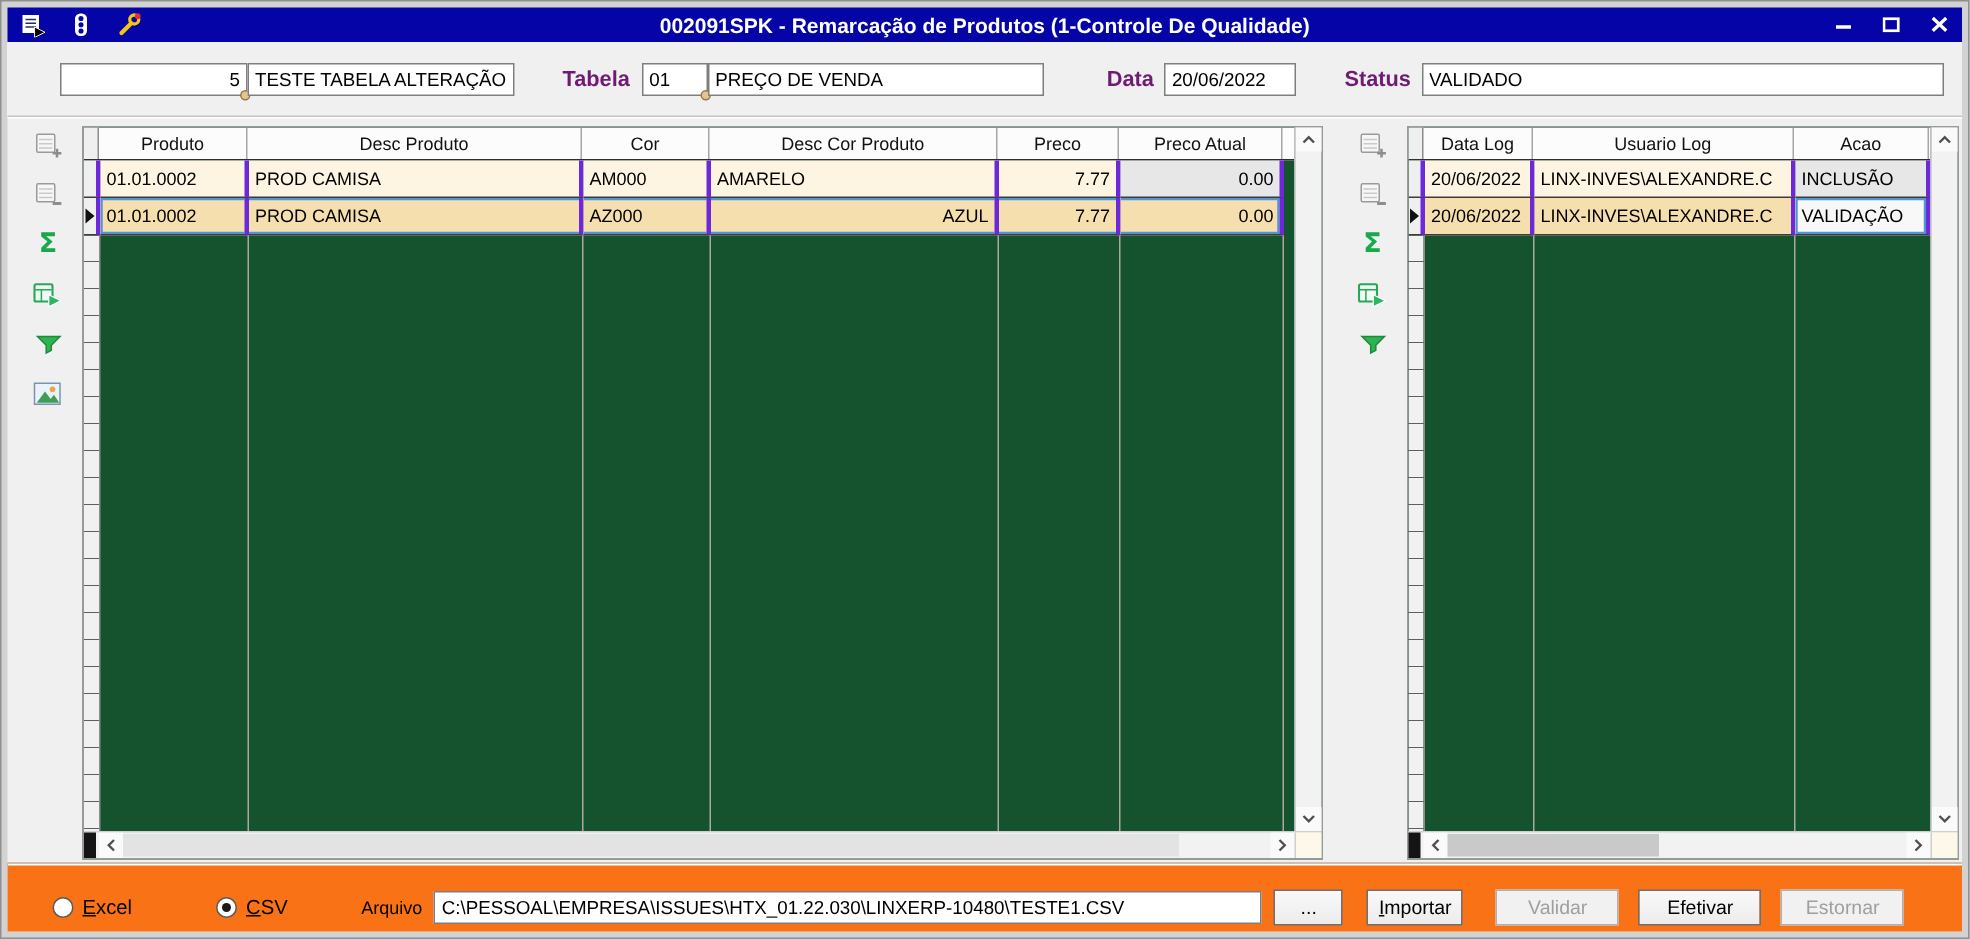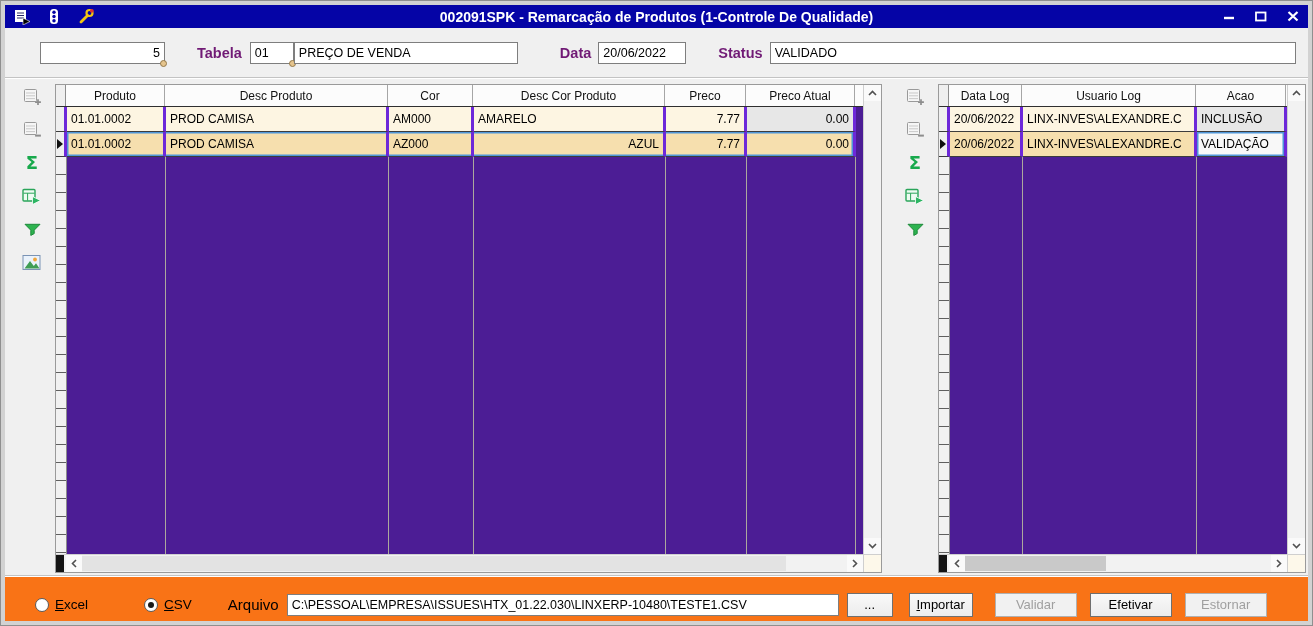--- a/index.html
+++ b/index.html
@@ -27,21 +27,21 @@
   .fld input.rt{text-align:right;}
   .lookup-dot{position:absolute;right:-2px;bottom:-3px;width:7px;height:7px;border-radius:50%;
     background:#e5c48d;border:1px solid #94794a;}
   .blabel{font-weight:bold;color:#701a75;font-size:14.5px;white-space:nowrap;}
   
   .main{flex:1;display:flex;align-items:stretch;padding:6px 4px 2px 4px;min-height:0;}
   .vtoolbar{flex:0 0 46px;display:flex;flex-direction:column;align-items:center;
     gap:13px;padding-top:3px;}
   .tbico{width:22px;height:20px;display:inline-flex;align-items:center;justify-content:center;cursor:pointer;}
   
-  .grid{border:1px solid #9a9a9a;background:#4c1d95;display:flex;flex-direction:column;min-height:0;}
+  .grid{border:1px solid #9a9a9a;background:#14532d;display:flex;flex-direction:column;min-height:0;}
   #left-grid{flex:0 0 827px;}
   #right-grid{flex:0 0 367px;}
   .gap{flex:0 0 10px;}
   .grid-top{flex:1;display:flex;min-height:0;}
   .grid-cols{flex:1;display:flex;flex-direction:column;overflow:hidden;min-width:0;}
   .g-hrow{display:flex;height:22px;background:#fcfcfc;border-bottom:1px solid #2f2f2f;flex:0 0 auto;}
   .g-hcell{font-size:12px;color:#111;display:flex;align-items:center;justify-content:center;
     border-right:1px solid #a6a6a6;overflow:hidden;white-space:nowrap;flex:0 0 auto;}
   .g-ind{width:10px;flex:0 0 10px;border-right:1px solid #8d8d8d;background:#efefef;
     display:flex;align-items:center;justify-content:center;padding:0;}
@@ -71,21 +71,21 @@
   .htrack{flex:1;position:relative;}
   .hthumb{position:absolute;top:1px;bottom:1px;background:#c9c9c9;}
   .hcorner{flex:0 0 18px;background:#fdf8ea;border-left:1px solid #cfcfcf;}
   
   .footer{flex:0 0 46px;display:flex;align-items:center;border-top:1px solid #c3c3c3;
     box-shadow:inset 0 1px 0 #ffffff;padding:12px 14px 0 30px;background:#f97316;}
   .radio{display:flex;align-items:center;gap:6px;font-size:13.5px;cursor:pointer;}
   .rb{width:14px;height:14px;border-radius:50%;border:1px solid #5a5a5a;background:#fff;
     display:inline-flex;align-items:center;justify-content:center;}
   .rb.on::after{content:"";width:6px;height:6px;border-radius:50%;background:#1a1a1a;}
-  .arq-label{font-size:15px;color:#000;margin-left:36px;white-space:nowrap;}
+  .arq-label{font-size:12px;color:#000;margin-left:49px;white-space:nowrap;}
   .arq-field{margin-left:8px;width:552px;}
   .btn{height:24px;border:1px solid #6f6f6f;background:linear-gradient(#f9f9f9,#ececec);
     font-family:inherit;font-size:13px;color:#000;display:inline-flex;align-items:center;
     justify-content:center;cursor:pointer;white-space:nowrap;}
   .btn.disabled{color:#9f9f9f;border-color:#b0b0b0;background:#f1f1f1;}
   .btn-dots{width:46px;margin-left:8px;}
   u{text-decoration:underline;}
 </style>
 </head>
 <body>
@@ -138,20 +138,23 @@
       </span>
     </div>
   </div>
 
   <div class="client">
 
     <div class="hdrband">
       <div class="fld" style="width:125px;">
         <input class="rt" readonly="" value="5" style="">
         <span class="lookup-dot"></span>
+      </div>
+      <div class="fld" style="width:178px;">
+        <input readonly="" value="TESTE TABELA ALTERAÇÃO" style="">
       </div>
       <span class="blabel" style="margin-left:32px;">Tabela</span>
       <div class="fld" style="width:44px;margin-left:8px;">
         <input readonly="" value="01" style="">
         <span class="lookup-dot"></span>
       </div>
       <div class="fld" style="width:224px;">
         <input readonly="" value="PREÇO DE VENDA" style="">
       </div>
       <span class="blabel" style="margin-left:42px;">Data</span>

